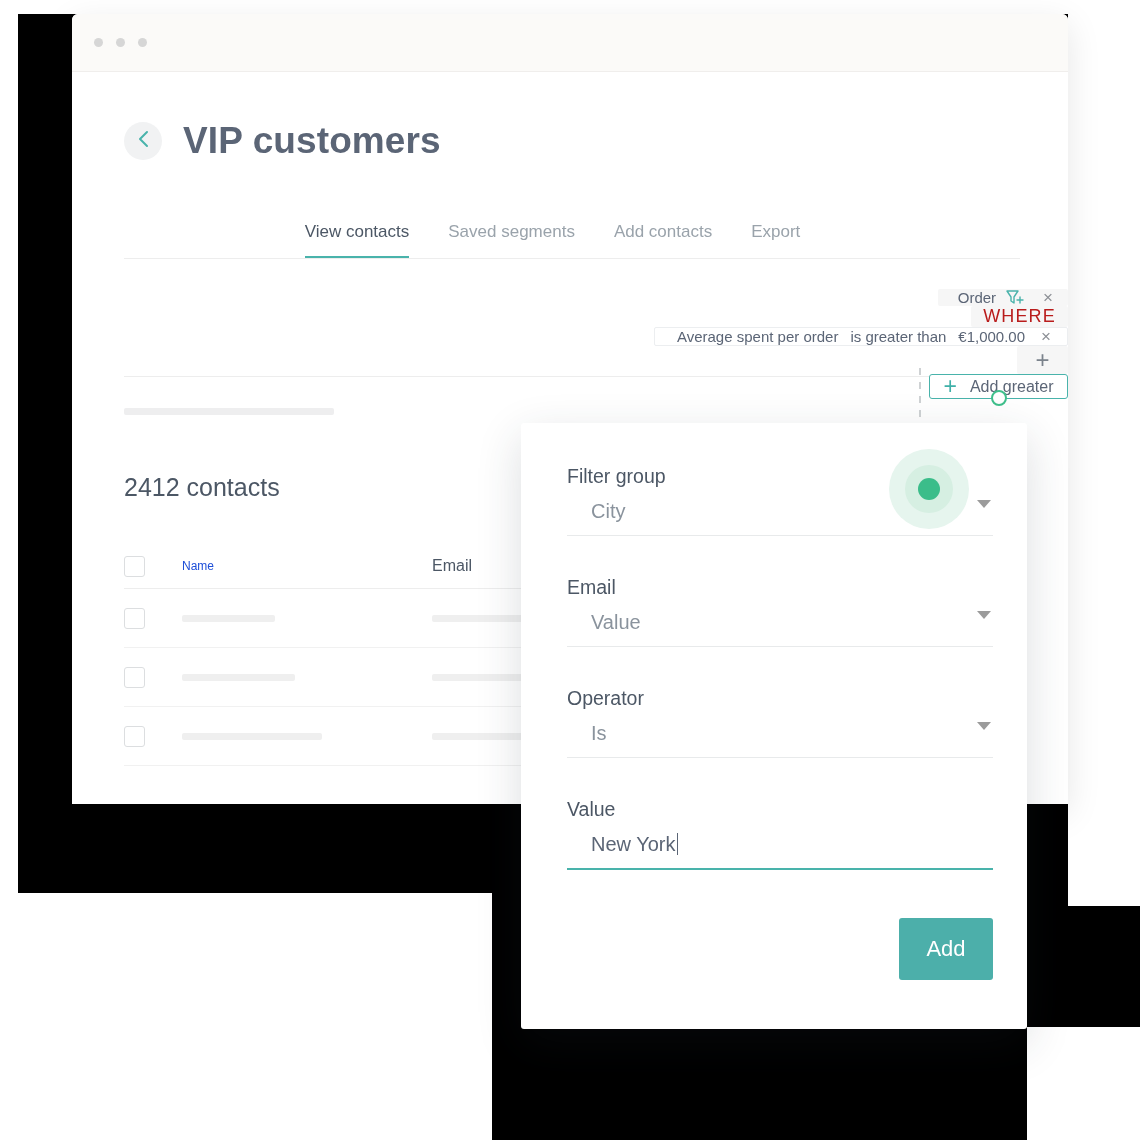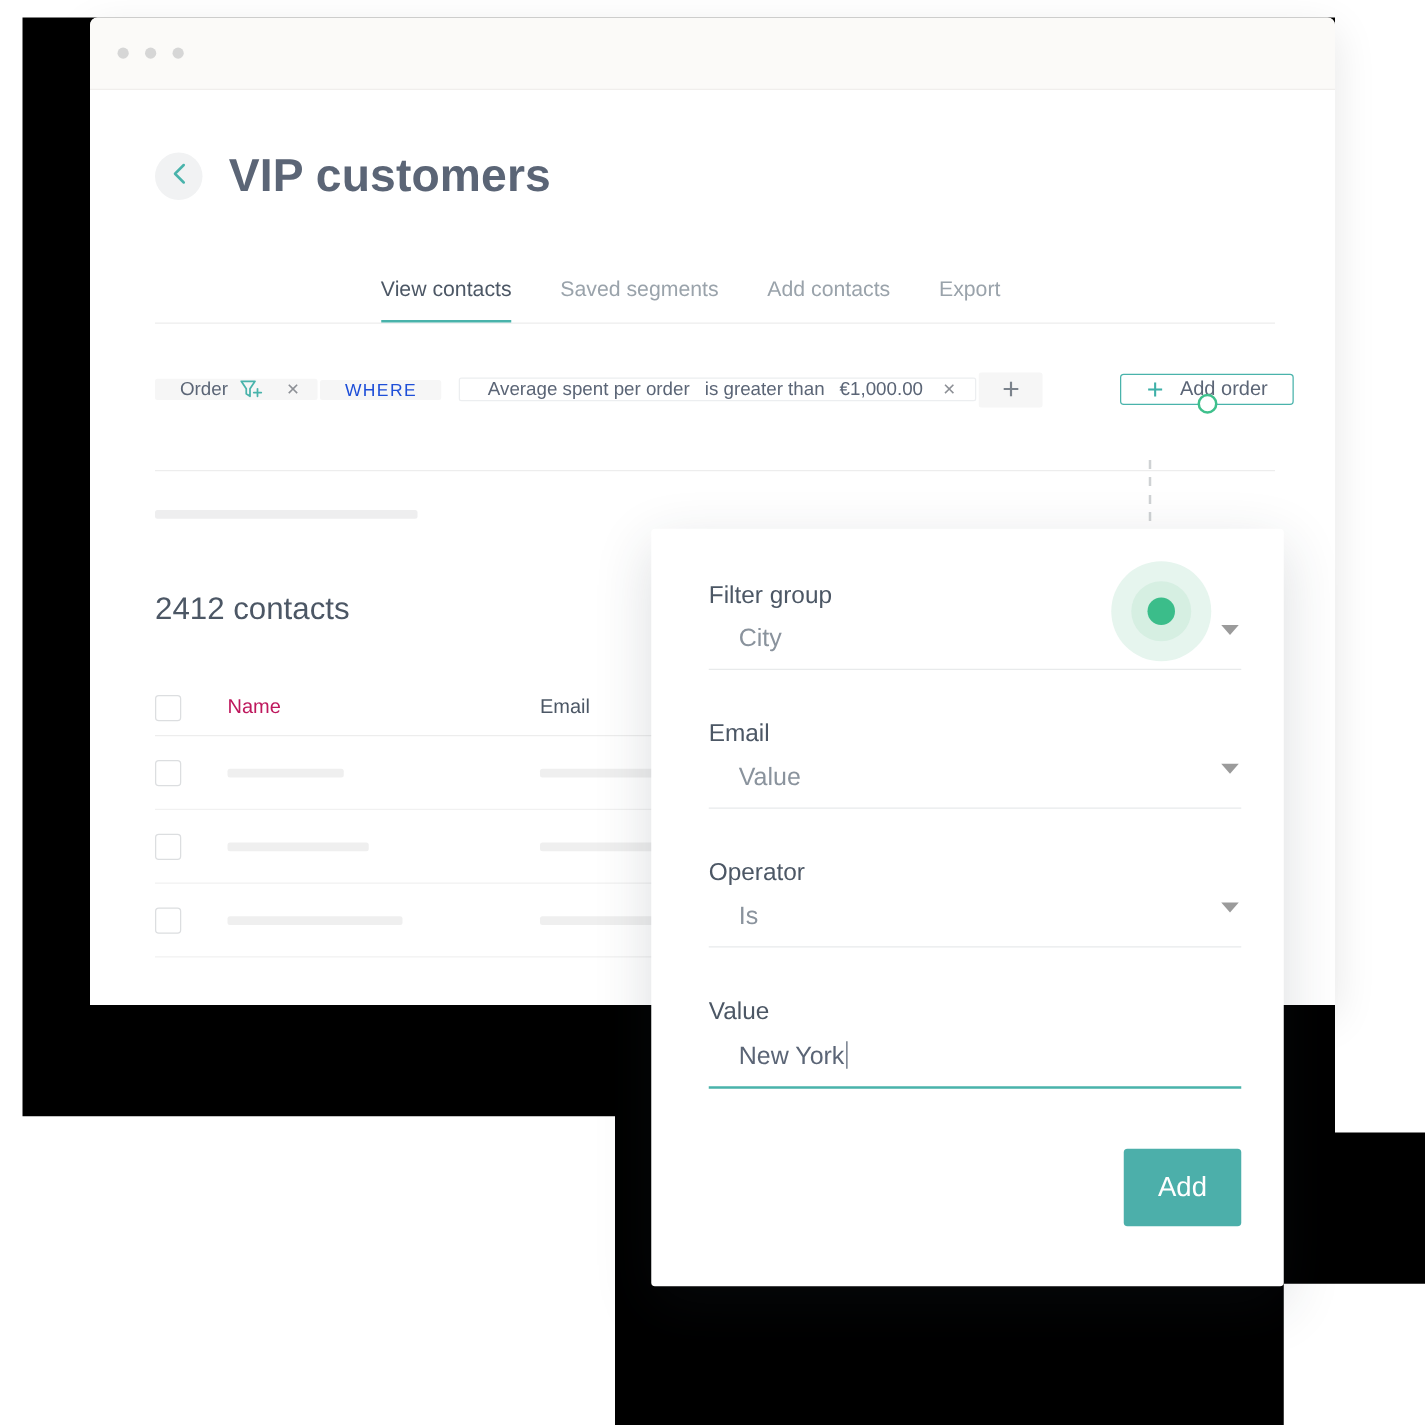--- a/index.html
+++ b/index.html
@@ -98,22 +98,23 @@
   }
   .tab.active {
     color: #4c5765;
     border-bottom-color: #49b3ab;
   }
 
   
   #filter-bar {
     margin: 30px 0 0 52px;
     display: flex;
-    align-items: center;
+    align-items: flex-end;
     height: 45px;
+    flex-direction: column;
   }
   .chip-group {
     display: flex;
     align-items: center;
     background: #f6f6f6;
     padding: 0 15px 0 20px;
     font-size: 15px;
     color: #5b6576;
     border-radius: 2px;
   }
@@ -124,23 +125,23 @@
     margin-left: 14px;
     line-height: 1;
   }
   #where-chip {
     display: flex;
     align-items: center;
     justify-content: center;
     background: #f6f6f6;
     width: 97px;
     margin-left: 2px;
-    font-size: 14px;
+    font-size: 18px;
     letter-spacing: 1.1px;
-    color: #1d4ed8;
+    color: #b91c1c;
     border-radius: 2px;
   }
   #condition-chip {
     display: flex;
     align-items: center;
     background: #ffffff;
     border: 1px solid #eceef0;
     margin-left: 14px;
     padding: 0 16px 0 22px;
     font-size: 15px;
@@ -242,21 +243,21 @@
     border-bottom: 1px solid #f1f1f1;
   }
   .cell-check { width: 58px; display: flex; align-items: center; }
   .checkbox {
     width: 21px; height: 21px;
     border: 1px solid #dcdee0;
     border-radius: 3px;
     background: #ffffff;
     box-sizing: border-box;
   }
-  .cell-name  { width: 250px; font-size: 16px; color: #be185d; }
+  .cell-name  { width: 250px; font-size: 12px; color: #1d4ed8; }
   .cell-email { width: 300px; font-size: 16px; color: #4c5765; }
   .bar {
     height: 7px;
     background: #efefef;
     border-radius: 2px;
   }
 
   
   #filter-panel {
     position: absolute;
@@ -408,21 +409,21 @@
       <span class="cond-part">Average spent per order</span>
       <span class="cond-part">is greater than</span>
       <span class="cond-part">€1,000.00</span>
       <span class="chip-x" style="margin-left:4px">×</span>
     </div>
 
     <div id="add-condition-btn">+</div>
 
     <div id="add-filter-btn">
       <span class="plus">+</span>
-      <span>Add order</span>
+      <span>Add greater</span>
       <span id="connector-dot"></span>
     </div>
 
   </div>
 
   <div id="content-divider"></div>
   <div id="skeleton-title"></div>
 
   <div id="contacts-count">2412 contacts</div>
 

